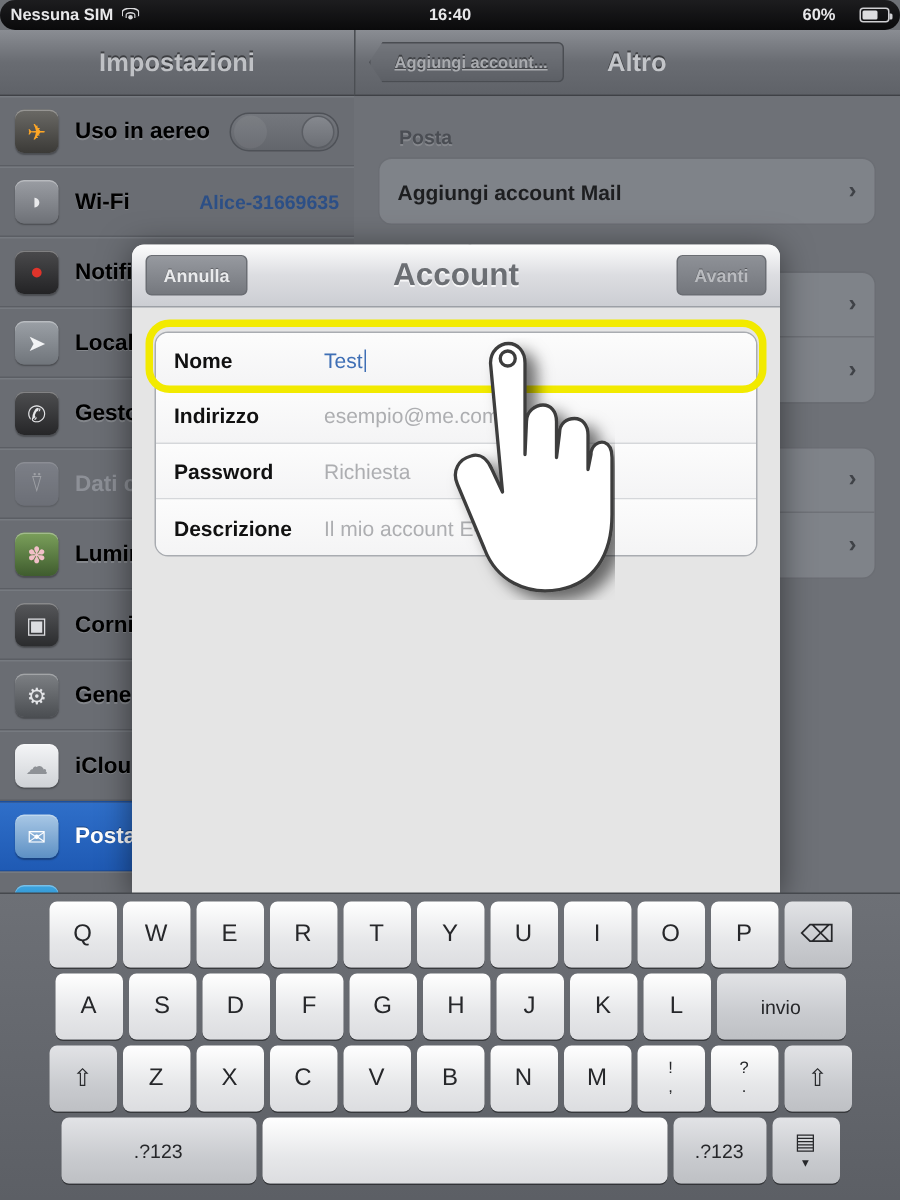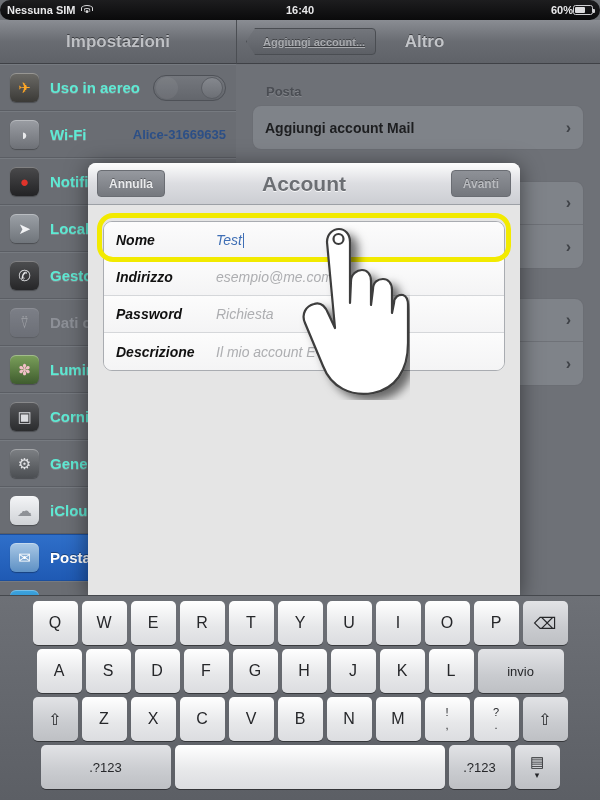--- a/index.html
+++ b/index.html
@@ -14,21 +14,21 @@
 
   
   #status-bar{
     position:absolute; left:0; top:0; width:600px; height:20px;
     background:linear-gradient(#1d1d1f,#0a0a0b);
     display:flex; align-items:center; color:#e8e8ea;
     font-size:11px; font-weight:bold; padding:0 7px;border-radius:10px;
   }
   #status-left{ display:flex; align-items:center; gap:5px; }
   #status-center{ position:absolute; left:0; right:0; text-align:center; font-size:11px; }
-  #status-right{ margin-left:auto; display:flex; align-items:center; gap:0; z-index:2;}
+  #status-right{ margin-left:auto; display:flex; align-items:center; gap:16px; z-index:2;}
   .wifi-ico{ width:13px; height:10px; position:relative; display:inline-block; }
   .wifi-ico i{ position:absolute; left:50%; transform:translateX(-50%);
      border:1.4px solid #d8d8da; border-bottom:none; border-radius:50% 50% 0 0;}
   .wifi-ico i:nth-child(1){ width:12px;height:6px; top:0;}
   .wifi-ico i:nth-child(2){ width:7px;height:4px; top:2.5px;}
   .wifi-ico i:nth-child(3){ width:3px;height:3px; top:5px; background:#d8d8da;border-radius:50%;border:none;}
   .batt{ width:20px;height:10px;border:1.3px solid #cfcfd2;border-radius:2.5px;position:relative;}
   .batt::after{content:"";position:absolute;right:-3.4px;top:2.6px;width:2px;height:4px;background:#cfcfd2;border-radius:0 1px 1px 0;}
   .batt span{position:absolute;left:1px;top:1px;bottom:1px;background:#dcdcde;border-radius:1px;}
 
@@ -69,21 +69,21 @@
     height:47px;display:flex;align-items:center;padding:0 10px;
     border-bottom:1px solid #5b5e64; border-top:1px solid #767a80;
     position:relative;
   }
   .srow.sel{ background:linear-gradient(#2f6fc9,#1f5ab4); border-color:#1b4f9e; }
   .srow.dim .slabel{ color:#8d9097; text-shadow:none; }
   .srow.dim .sicon{ opacity:.45; }
   .sicon{ width:29px;height:29px;border-radius:6px;margin-right:11px;flex:none;
       position:relative;box-shadow:inset 0 1px 0 rgba(255,255,255,.3),0 1px 1px rgba(0,0,0,.3);
       display:flex;align-items:center;justify-content:center;font-size:15px;color:#fff;overflow:hidden;}
-  .slabel{ font-size:15px;font-weight:bold;color:#5eead4; text-shadow:0 1px 0 rgba(255,255,255,.18); white-space:nowrap;}
+  .slabel{ font-size:15px;font-weight:bold;color:#000000; text-shadow:0 1px 0 rgba(255,255,255,.18); white-space:nowrap;}
   .sval{ margin-left:auto;font-size:13px;color:#2c4f86;font-weight:bold;white-space:nowrap;}
   .toggle{ margin-left:auto;width:73px;height:26px;border-radius:14px;
      background:linear-gradient(#74777d,#63666c); border:1px solid #4e5157;
      position:relative; flex:none; }
   .toggle .knob{ position:absolute;top:1px;right:2px;width:22px;height:22px;border-radius:50%;
      background:linear-gradient(#85888e,#6c6f75); border:1px solid #5a5d63;}
   .toggle .lknob{ position:absolute;top:1px;left:2px;width:22px;height:22px;border-radius:50%;
      background:rgba(255,255,255,.06);}
 
   
@@ -112,21 +112,21 @@
     padding:0 9px; position:relative;
   }
   #modal-title{ position:absolute;left:0;right:0;text-align:center;
      font-size:21px;font-weight:bold;color:#6b6e73; text-shadow:0 1px 0 rgba(255,255,255,.8); }
   .mbtn{ height:27px;display:flex;align-items:center;padding:0 11px;
      border-radius:4px;font-size:12px;font-weight:bold;position:relative;z-index:2;
      background:linear-gradient(#96999f,#75787e); border:1px solid #6a6d73;
      color:#e9eaec; text-shadow:0 -1px 0 rgba(0,0,0,.35); }
   .mbtn.dis{ background:linear-gradient(#8e9197,#74777d); color:#b9bbbf; margin-left:auto; }
 
-  #form-wrap{ padding:16px 15px 0 15px; position:relative;font-style:italic; }
+  #form-wrap{ padding:16px 15px 0 15px; position:relative; }
   #form{ background:#fafafa; border:1px solid #a9acb1; border-radius:9px; overflow:hidden; }
   .frow{ height:37px;display:flex;align-items:center;padding:0 12px;
      border-bottom:1px solid #d5d7da; background:linear-gradient(#fcfcfc,#f4f4f5);}
   .frow:last-child{ border-bottom:none; }
   .flab{ font-size:14px;font-weight:bold;color:#111; width:100px; flex:none; }
   .fval{ font-size:14px;color:#3f6fb5; position:relative; }
   .fval.ph{ color:#adaeb1; font-weight:normal; }
   .caret{ display:inline-block;width:1.5px;height:15px;background:#3f6fb5;
      vertical-align:-3px;margin-left:1px; }
 

